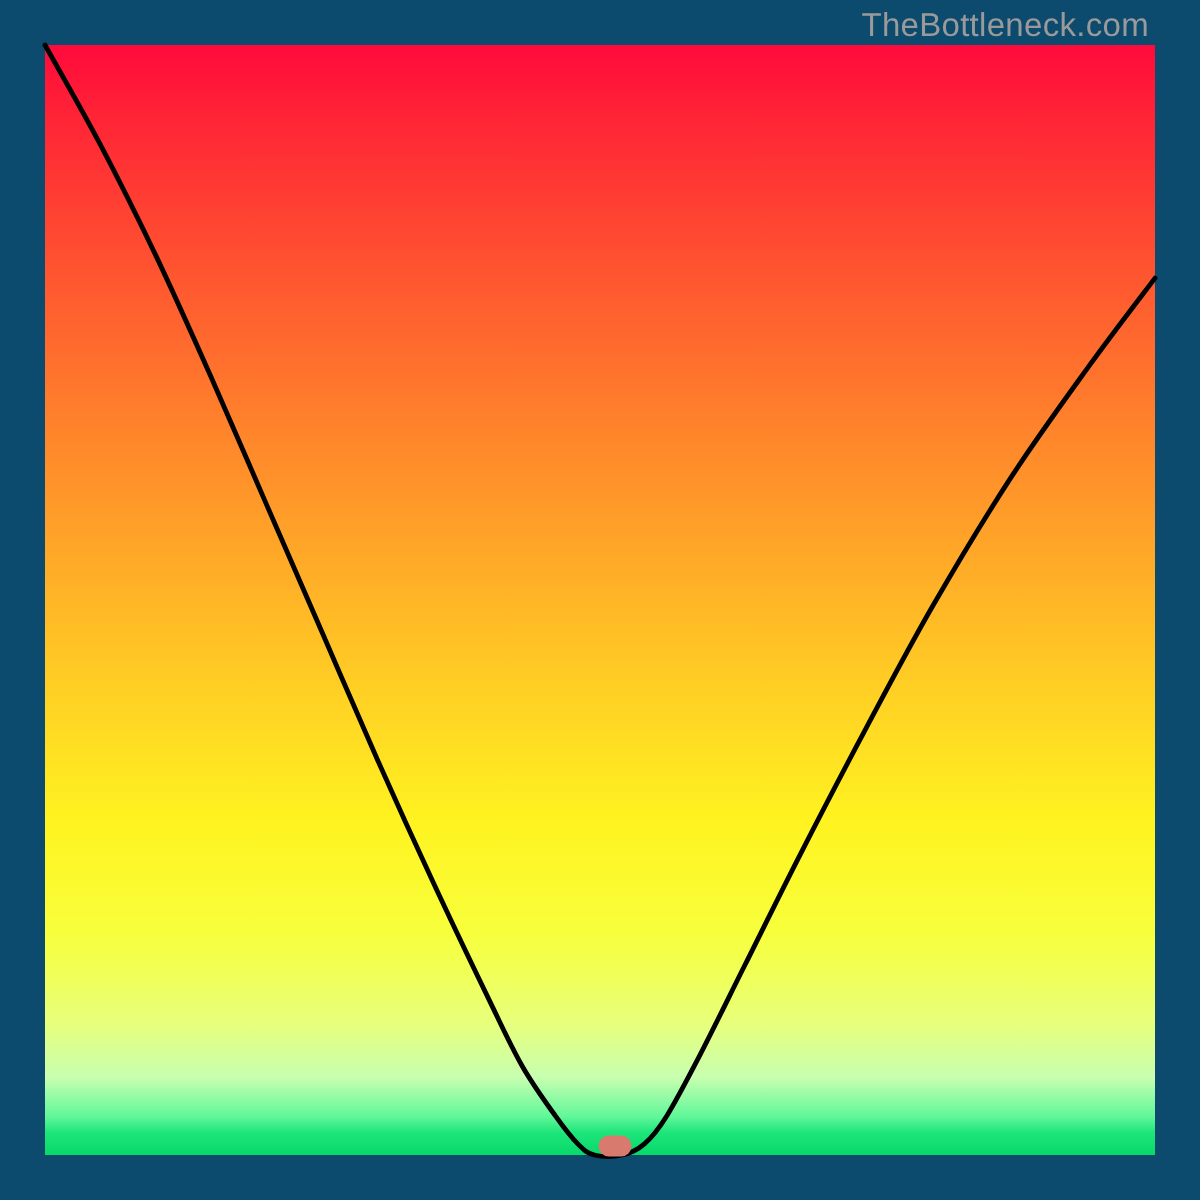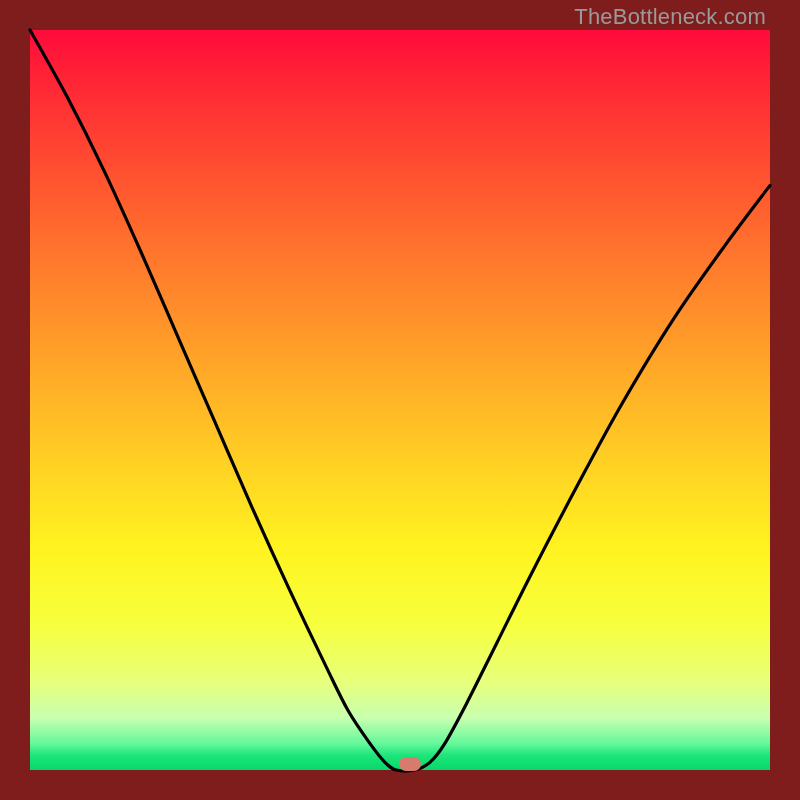--- a/index.html
+++ b/index.html
@@ -8,21 +8,21 @@
     width: 800px;
     height: 800px;
     background: #000;
     overflow: hidden;
     font-family: Arial, Helvetica, sans-serif;
   }
   .frame {
     position: relative;
     width: 800px;
     height: 800px;
-    background: #7f1d1d;
+    background: #0c4a6e;
   }
   .plot {
     position: absolute;
     left: 30px;
     top: 30px;
     width: 740px;
     height: 740px;
     
     background: linear-gradient(
       to bottom,

